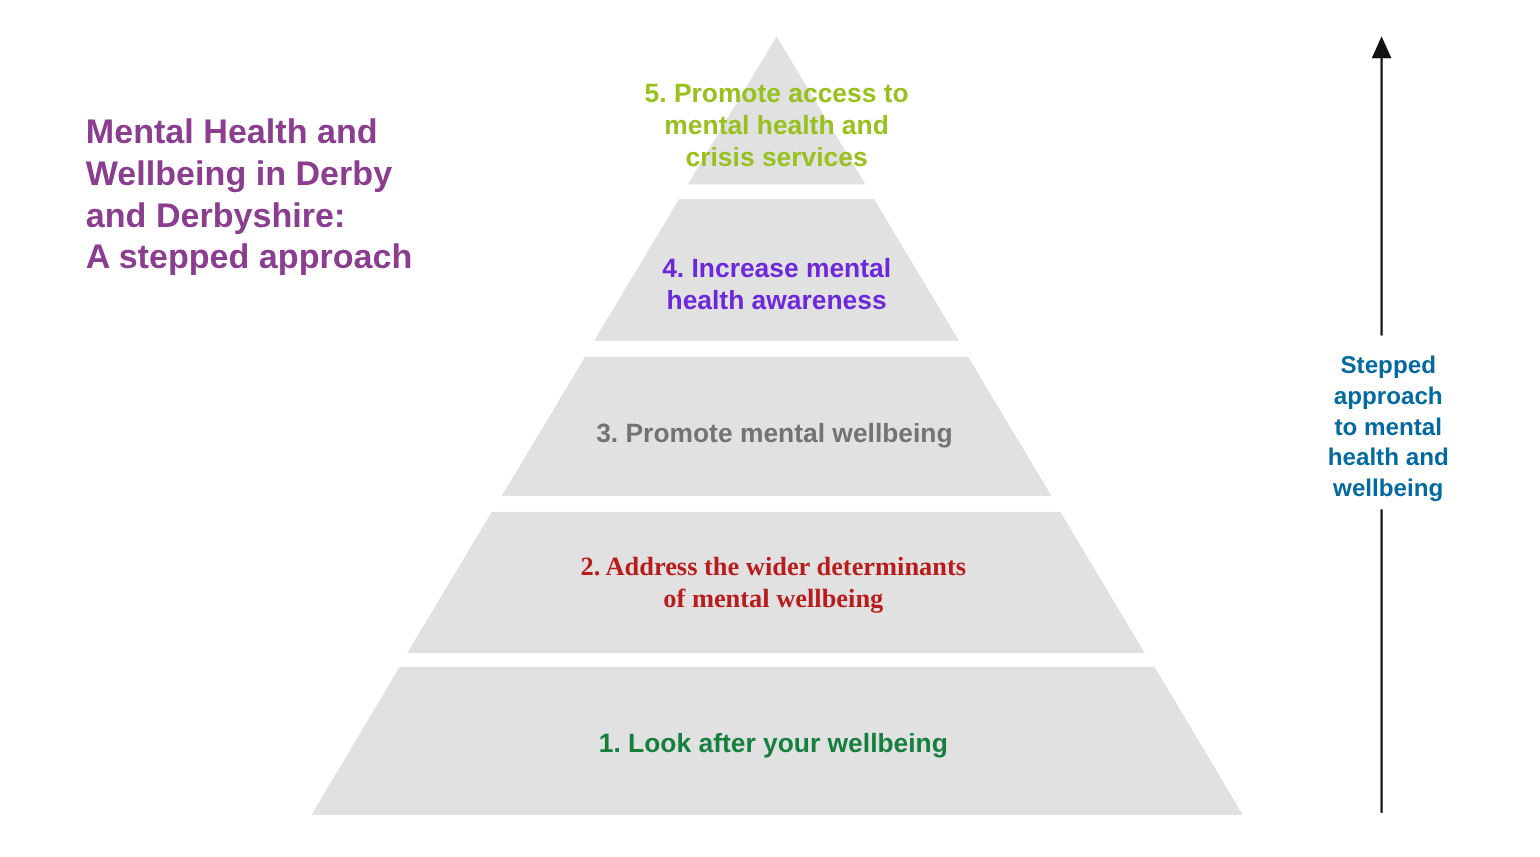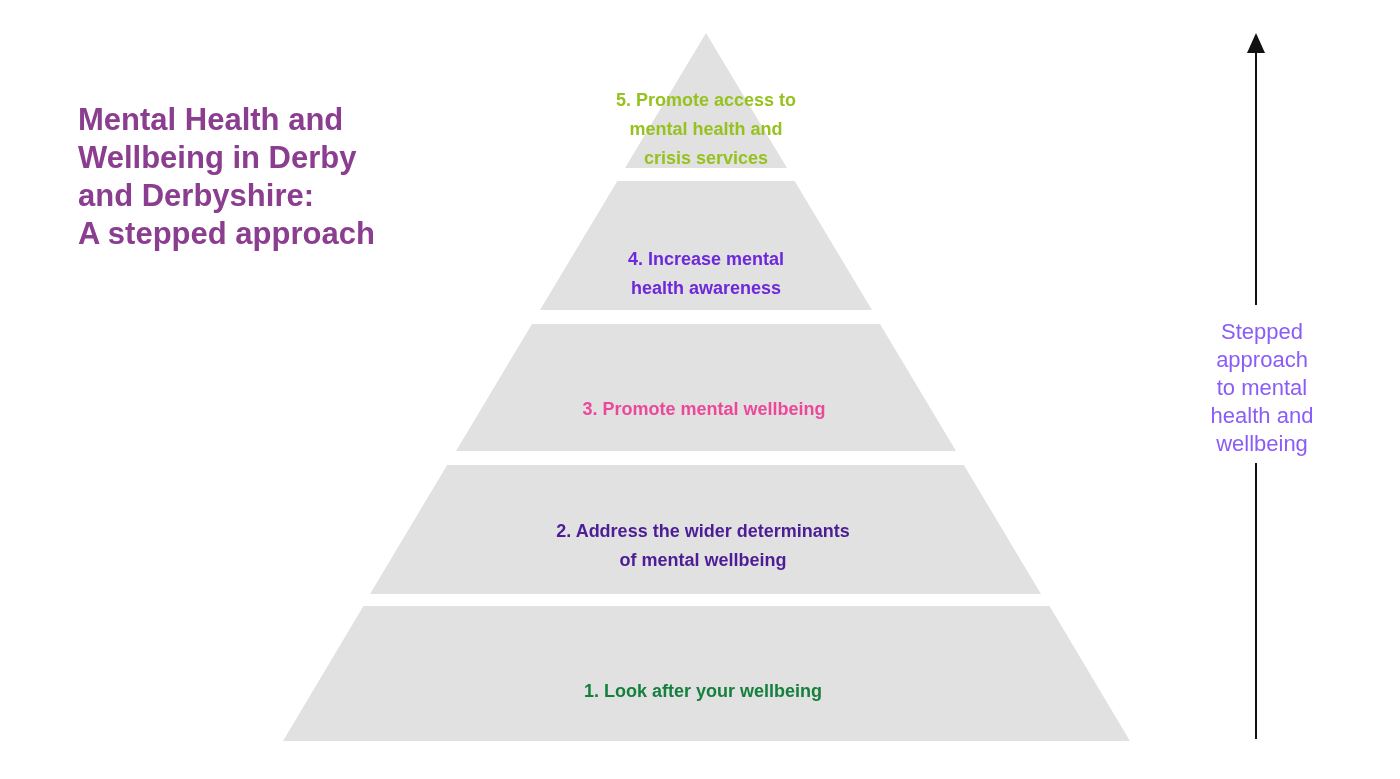--- a/index.html
+++ b/index.html
@@ -36,31 +36,30 @@
   .tier3-shape { left: 456px; top: 324px; width: 500px; height: 127px;
                  clip-path: polygon(15.2% 0, 84.8% 0, 100% 100%, 0 100%); }
   .tier2-shape { left: 370px; top: 465px; width: 671px; height: 129px;
                  clip-path: polygon(11.5% 0, 88.5% 0, 100% 100%, 0 100%); }
   .tier1-shape { left: 283px; top: 606px; width: 847px; height: 135px;
                  clip-path: polygon(9.5% 0, 90.5% 0, 100% 100%, 0 100%); }
 
   
   .tier-label {
     position: absolute;
-    font-size: 18px;
+    font-size: 24px;
     font-weight: bold;
     line-height: 29px;
     text-align: center;
     white-space: pre-line;
-    margin-top: 15px;
   }
   .tier5-label { left: 506px; top: 71px;  width: 400px; color: #97c11f; }
   .tier4-label { left: 506px; top: 230px; width: 400px; color: #6d28d9; }
-  .tier3-label { left: 454px; top: 380px; width: 500px; color: #ec4899; }
-  .tier2-label { left: 423px; top: 502px; width: 560px; color: #4c1d95; }
+  .tier3-label { left: 454px; top: 380px; width: 500px; color: #737373; }
+  .tier2-label { left: 423px; top: 502px; width: 560px; color: #b91c1c; font-family: Liberation Serif, serif; }
   .tier1-label { left: 423px; top: 662px; width: 560px; color: #15803d; }
 
   
   .arrow-line {
     position: absolute;
     width: 2px;
     background: #111111;
   }
   .arrow-line-top    { left: 1255px; top: 50px;  height: 255px; }
   .arrow-line-bottom { left: 1255px; top: 463px; height: 276px; }
@@ -72,24 +71,24 @@
     border-left: 9px solid transparent;
     border-right: 9px solid transparent;
     border-bottom: 20px solid #111111;
   }
   .arrow-label {
     position: absolute;
     left: 1186px;
     top: 318px;
     width: 152px;
     font-size: 22px;
-    font-weight: normal;
+    font-weight: bold;
     line-height: 28px;
     text-align: center;
-    color: #8b5cf6;
+    color: #0369a1;
     white-space: pre-line;
   }
 </style>
 </head>
 <body>
 
 <div class="canvas">
 
   <h1 class="title">Mental Health and
 Wellbeing in Derby

